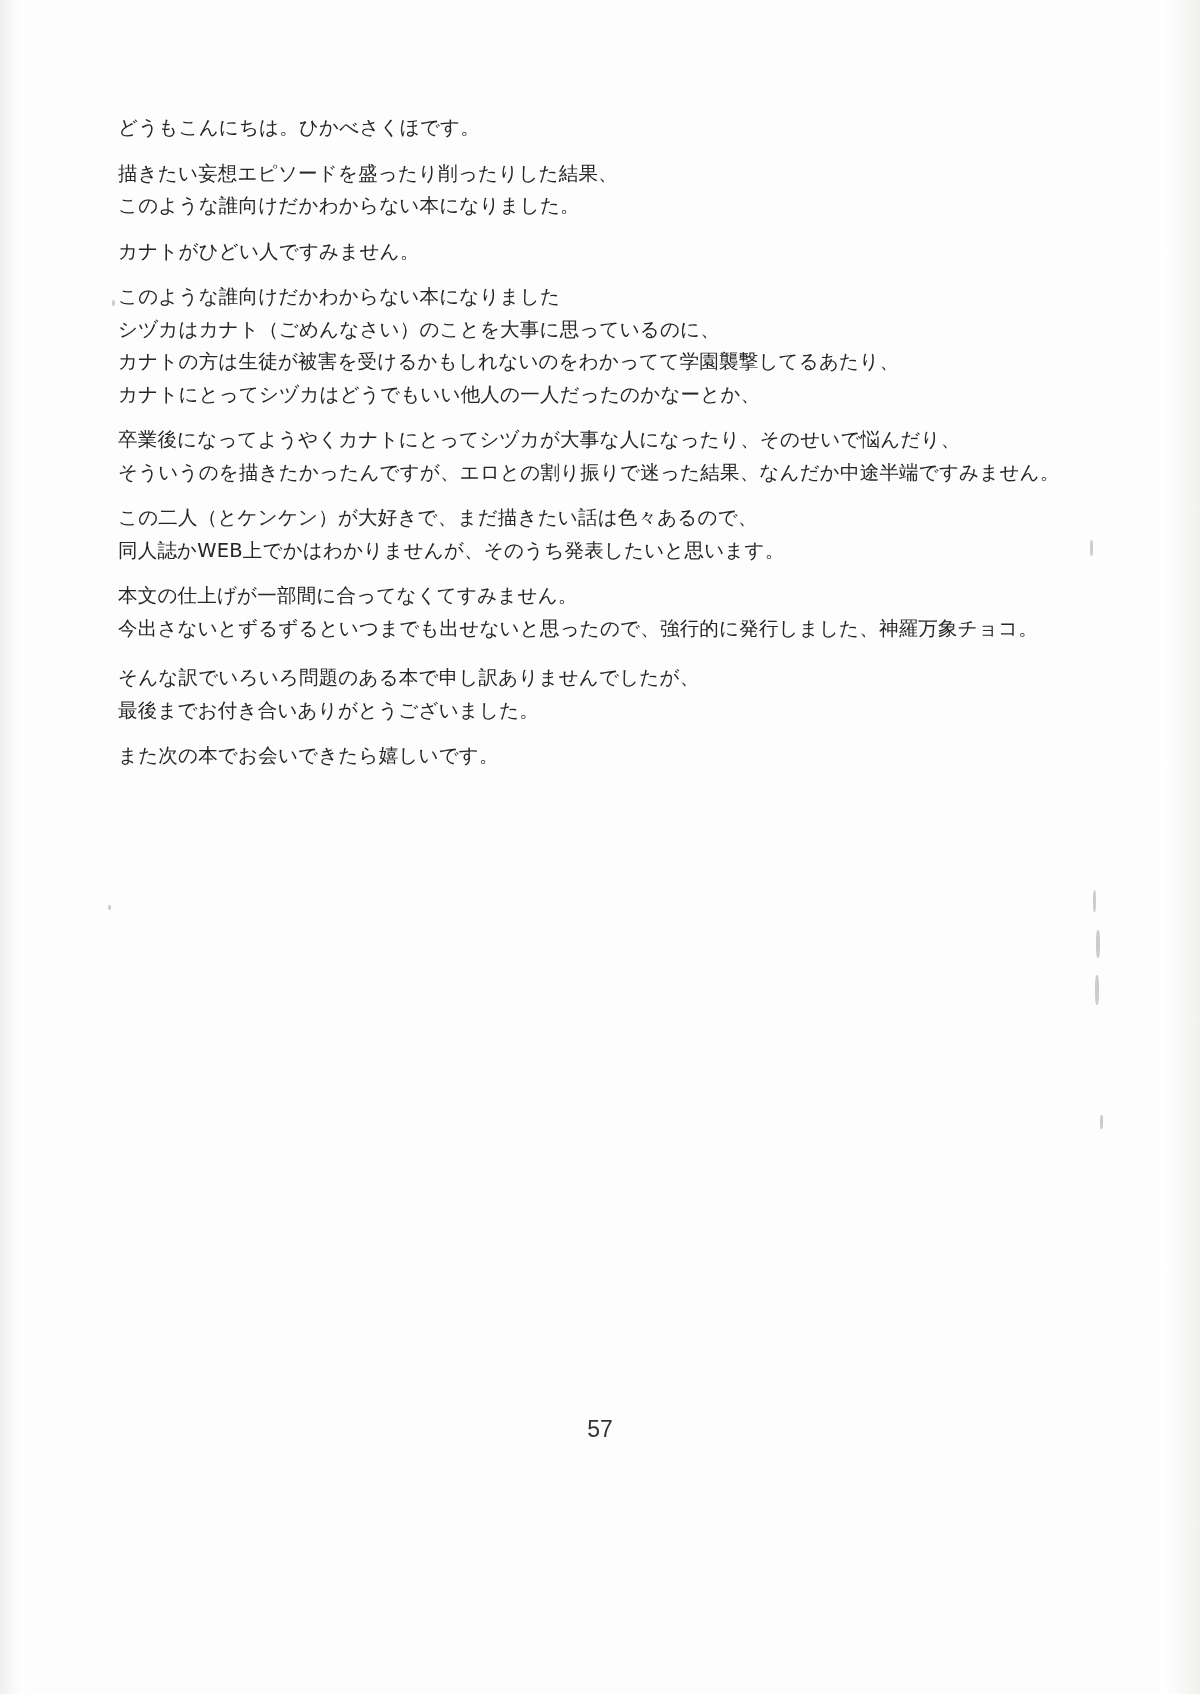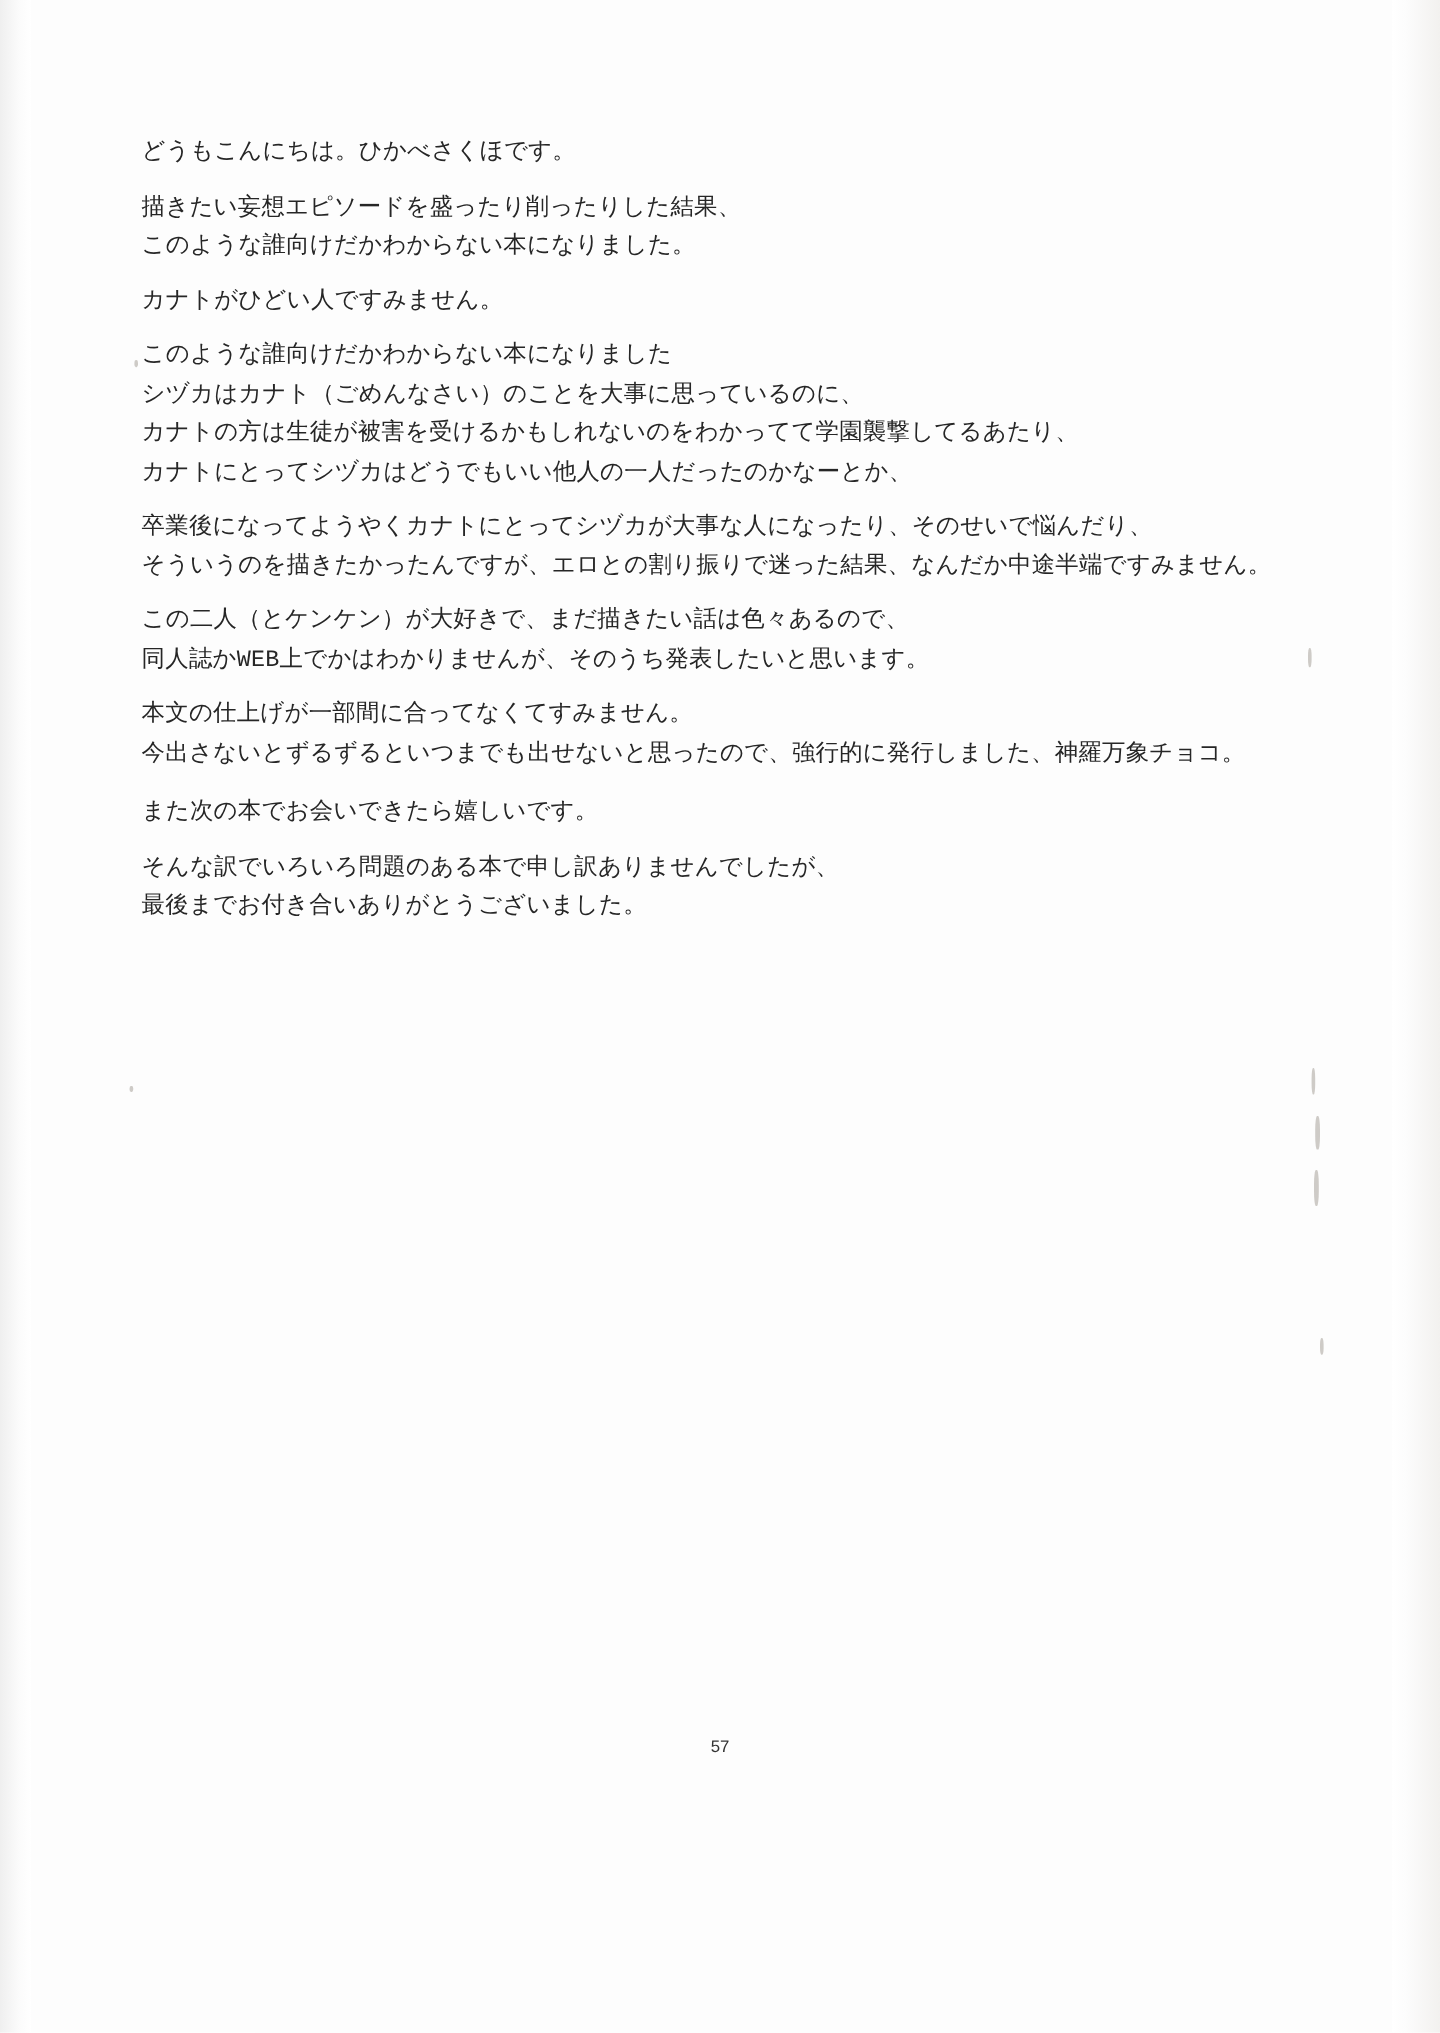--- a/index.html
+++ b/index.html
@@ -54,35 +54,34 @@
     color: #262626;
     letter-spacing: 0.2px;
   }
   .para {
     margin: 0 0 26px 0;
   }
   .para .line {
     display: block;
     white-space: pre;
     margin: 0 0 13px 0;
-    font-family: Liberation Mono, monospace;
   }
   .para .line:last-child {
     margin-bottom: 0;
   }
   .gap-large {
     margin-bottom: 30px;
   }
   .page-number {
     position: absolute;
     left: 0;
     right: 0;
-    top: 1447px;
+    top: 1416px;
     text-align: center;
-    font-size: 14px;
+    font-size: 23px;
     color: #333333;
     font-family: "Liberation Sans", sans-serif;
   }
 </style>
 </head>
 <body>
 
 <div class="page">
 
   <div class="scan-speck" style="left:1090px; top:540px; width:3px; height:16px;"></div>
@@ -125,25 +124,25 @@
       <span class="line">この二人（とケンケン）が大好きで、まだ描きたい話は色々あるので、</span>
       <span class="line">同人誌かWEB上でかはわかりませんが、そのうち発表したいと思います。</span>
     </p>
 
     <p class="para gap-large">
       <span class="line">本文の仕上げが一部間に合ってなくてすみません。</span>
       <span class="line">今出さないとずるずるといつまでも出せないと思ったので、強行的に発行しました、神羅万象チョコ。</span>
     </p>
 
     <p class="para">
-      <span class="line">また次の本でお会いできたら嬉しいです。</span>
+      <span class="line">そんな訳でいろいろ問題のある本で申し訳ありませんでしたが、</span>
+      <span class="line">最後までお付き合いありがとうございました。</span>
     </p>
 
     <p class="para">
-      <span class="line">そんな訳でいろいろ問題のある本で申し訳ありませんでしたが、</span>
-      <span class="line">最後までお付き合いありがとうございました。</span>
+      <span class="line">また次の本でお会いできたら嬉しいです。</span>
     </p>
 
   </div>
 
   <div class="page-number">57</div>
 
 </div>
 
 </body></html>

